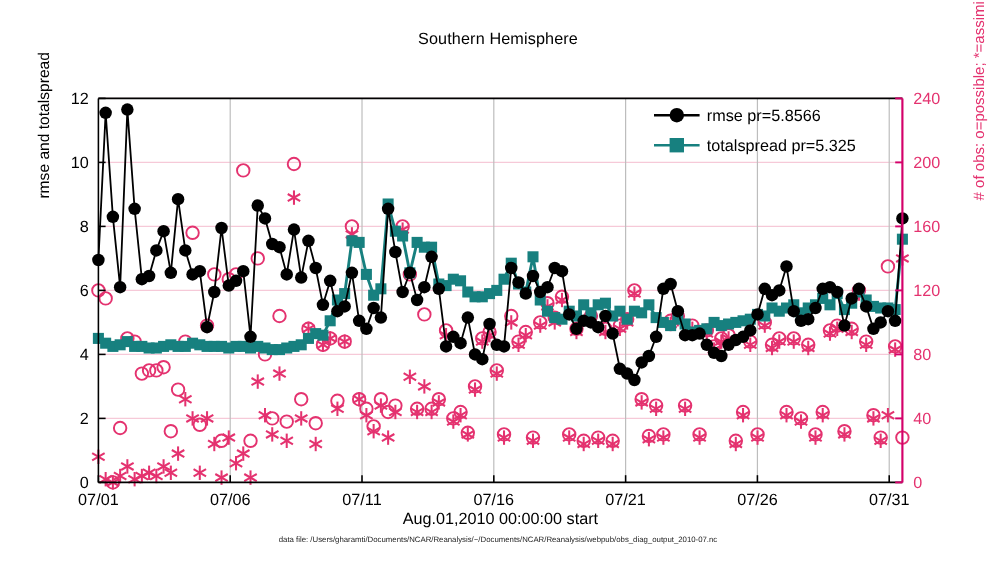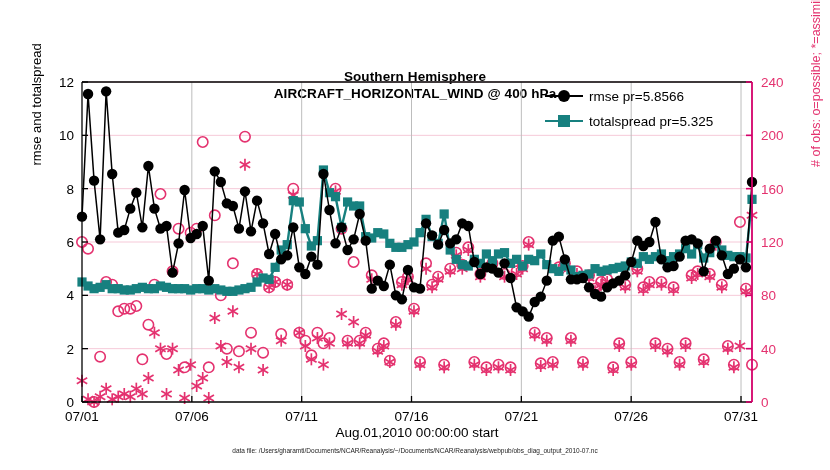--- a/index.html
+++ b/index.html
@@ -1,20 +1,20 @@
 <!DOCTYPE html>
 <html><head>
 <meta charset="utf-8">
 <style>
   html,body{margin:0;padding:0;background:#ffffff;}
   body{width:830px;height:470px;overflow:hidden;
        font-family:"Liberation Sans",sans-serif;color:#000;}
   #root{position:relative;width:830px;height:470px;}
-  .ttl{position:absolute;left:0;right:0;text-align:center;font-weight:bold;
-       font-size:13.5px;letter-spacing:.1px;margin-top:44px;}
+  .ttl{position:absolute;left:0;right:0;text-align:center;font-weight:normal;
+       font-size:13.5px;letter-spacing:.1px;}
   #ttl1{top:25px;}
   #ttl2{top:42px;}
   #ylabel-left{position:absolute;left:26px;top:148px;width:20px;
        transform:rotate(-90deg);transform-origin:center center;
        font-size:13px;white-space:nowrap;text-align:center;}
   #ylabel-right{position:absolute;right:4px;top:150px;width:20px;
        transform:rotate(-90deg);transform-origin:center center;
        font-size:12.5px;white-space:nowrap;text-align:center;color:#e4326f;}
   #xlabel{position:absolute;left:82px;width:670px;top:425px;text-align:center;
        font-size:13.5px;}
@@ -25,21 +25,20 @@
   .tickR{font-size:13.5px;fill:#e4326f;}
   .xtick{font-size:13.5px;fill:#000;}
   .legtxt{font-size:13.5px;fill:#000;}
 </style>
 </head>
 <body>
 
 <div id="root">
 
   <div class="ttl" id="ttl1">Southern Hemisphere</div>
-  <div class="ttl" id="ttl2">AIRCRAFT_HORIZONTAL_WIND @ 400 hPa</div>
 
   <div id="ylabel-left">rmse and totalspread</div>
   <div id="ylabel-right"># of obs: o=possible; *=assimilated</div>
   <div id="xlabel">Aug.01,2010 00:00:00 start</div>
   <div id="footer">data file: /Users/gharamti/Documents/NCAR/Reanalysis/~/Documents/NCAR/Reanalysis/webpub/obs_diag_output_2010-07.nc</div>
 
   <svg id="canvas" width="830" height="470">
       <g>
         <line x1="82" x2="752" y1="348.6666666666667" y2="348.6666666666667" stroke="#f6c9d8" stroke-width="1"></line>
         <line x1="82" x2="752" y1="295.33333333333337" y2="295.33333333333337" stroke="#f6c9d8" stroke-width="1"></line>

